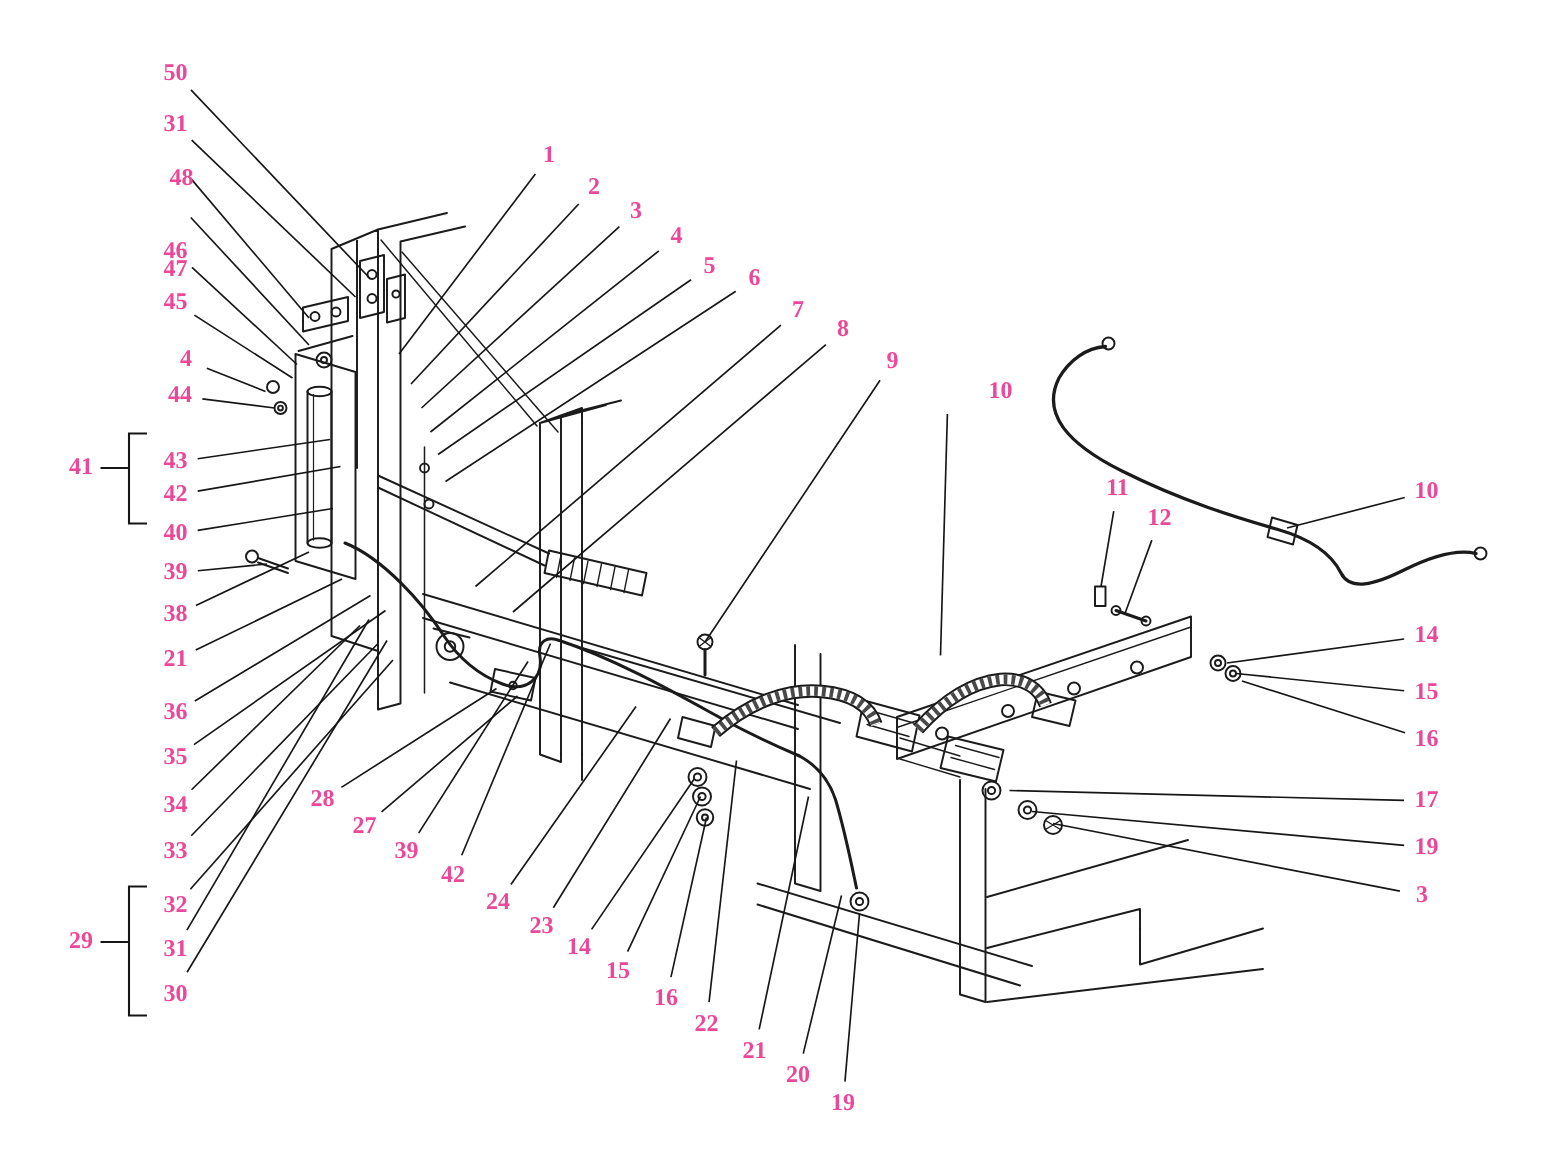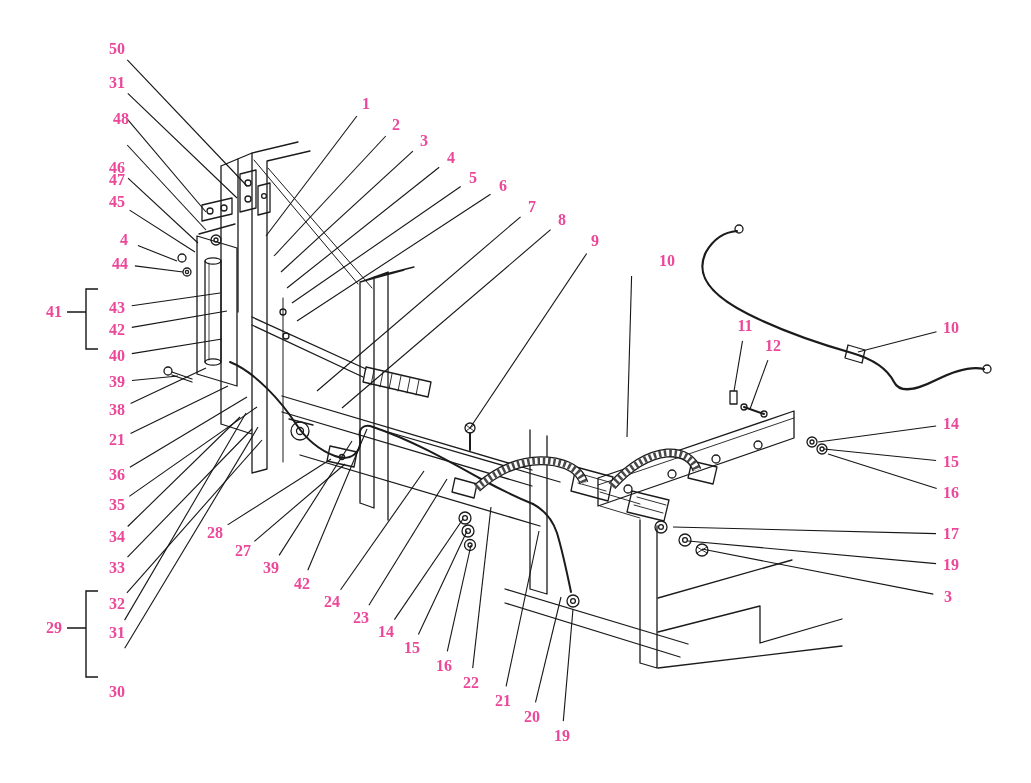--- a/index.html
+++ b/index.html
@@ -235,21 +235,21 @@
       <div class="callout" style="left: 117px; top: 356px;">40</div>
       <div class="callout" style="left: 117px; top: 382px;">39</div>
       <div class="callout" style="left: 117px; top: 410px;">38</div>
       <div class="callout" style="left: 117px; top: 440px;">21</div>
       <div class="callout" style="left: 117px; top: 475px;">36</div>
       <div class="callout" style="left: 117px; top: 505px;">35</div>
       <div class="callout" style="left: 117px; top: 537px;">34</div>
       <div class="callout" style="left: 117px; top: 568px;">33</div>
       <div class="callout" style="left: 117px; top: 604px;">32</div>
       <div class="callout" style="left: 117px; top: 633px;">31</div>
-      <div class="callout" style="left: 117px; top: 692px;">30</div>
+      <div class="callout" style="left: 117px; top: 663px;">30</div>
       <div class="callout" style="left: 366px; top: 104px;">1</div>
       <div class="callout" style="left: 396px; top: 125px;">2</div>
       <div class="callout" style="left: 424px; top: 141px;">3</div>
       <div class="callout" style="left: 451px; top: 158px;">4</div>
       <div class="callout" style="left: 473px; top: 178px;">5</div>
       <div class="callout" style="left: 503px; top: 186px;">6</div>
       <div class="callout" style="left: 532px; top: 207px;">7</div>
       <div class="callout" style="left: 562px; top: 220px;">8</div>
       <div class="callout" style="left: 595px; top: 241px;">9</div>
       <div class="callout" style="left: 667px; top: 261px;">10</div>

